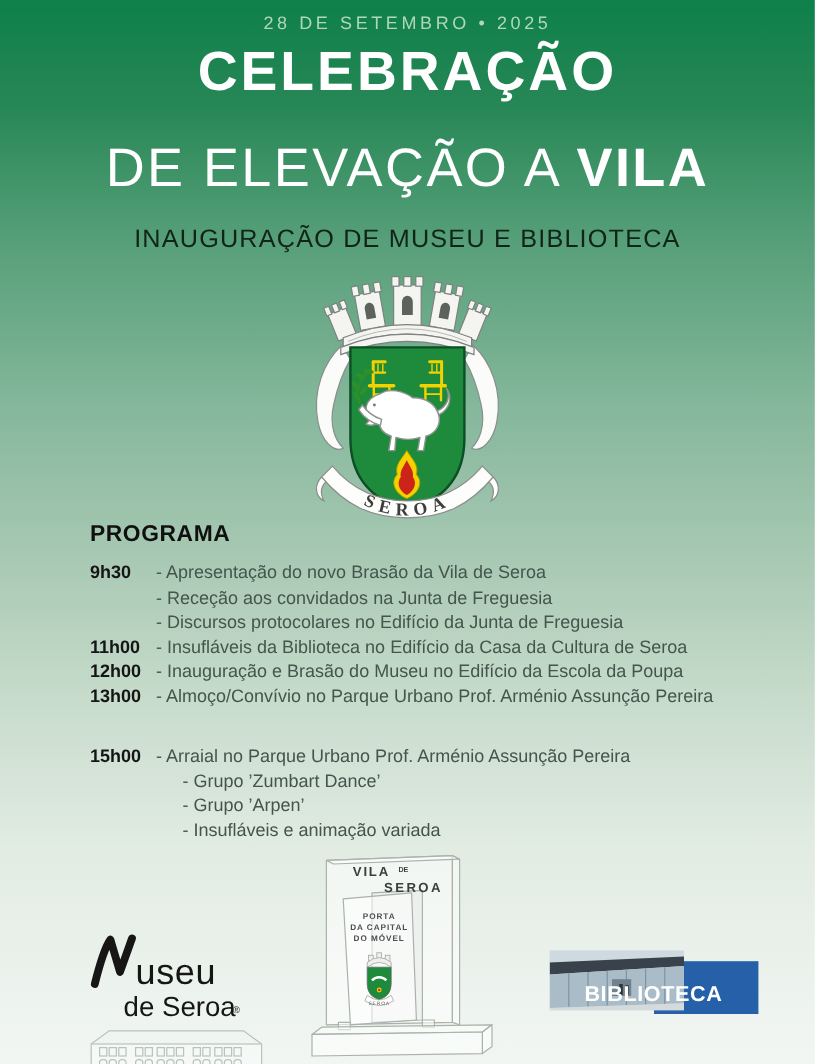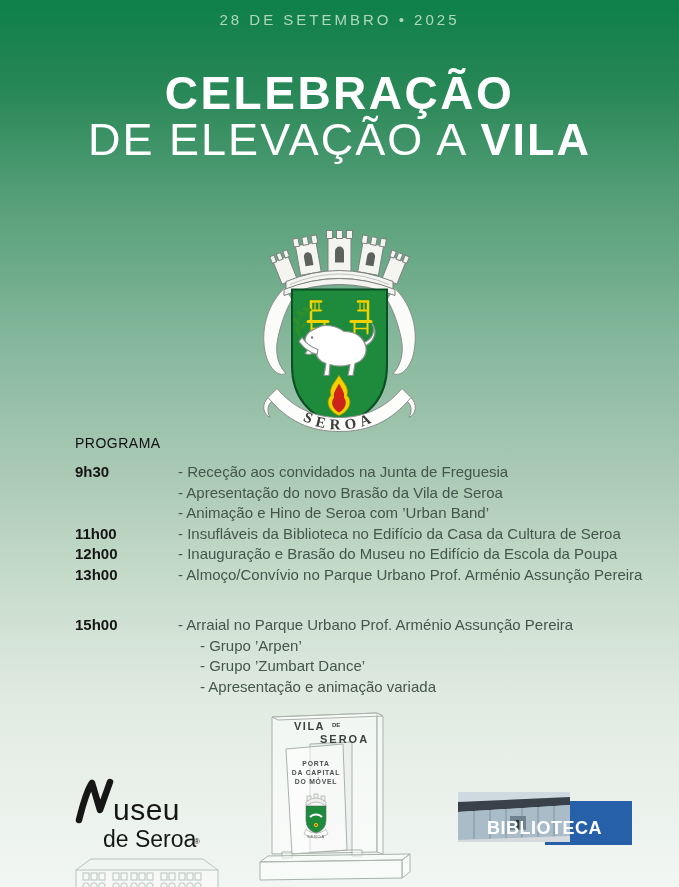--- a/index.html
+++ b/index.html
@@ -7,31 +7,31 @@
 
   .poster {
     position:relative; width:679px; height:887px; overflow:hidden;
     background: linear-gradient(180deg,
       var(--bg-top, #0E8049) 0%, #278756 10%, #549E77 22%, #84B79B 38%,
       #A7C8B2 52%, #C8DCCC 66%, #E2ECE3 80%, var(--bg-bottom, #F2F6F3) 100%);
   }
   .center-text { position:absolute; left:0; width:100%; text-align:center; }
 
   .date-line { top:11px; font-size:15px; font-weight:500; letter-spacing:3px; color:var(--date-text,#AFD7BE); }
-  .title-1  { top:68px;  font-size:46px; font-weight:800; letter-spacing:2.5px; color:var(--title-text,#fff); line-height:1.1; }
+  .title-1  { top:34px;  font-size:46px; font-weight:800; letter-spacing:2.5px; color:var(--title-text,#fff); line-height:1.1; }
   .title-2  { top:115px; font-size:45px; font-weight:300; letter-spacing:2px; color:var(--title-text,#fff); line-height:1.1; }
   .title-2 .bold { font-weight:800; }
   .subtitle { top:188px; font-size:21px; font-weight:500; letter-spacing:1px; color:var(--subtitle-text,#10241A); }
 
   .crest { position:absolute; left:252px; top:225px; width:175px; height:221px; }
   .crest svg { width:100%; height:100%; display:block; }
 
   .program { position:absolute; left:75px; top:435px; width:575px; }
-  .program h2 { font-size:14px; font-weight:400; letter-spacing:0.5px; color:#101010; margin:0 0 11px 0; }
-  .prog-row { display:flex; align-items:flex-start;gap:48px; }
+  .program h2 { font-size:19px; font-weight:700; letter-spacing:0.5px; color:#101010; margin:0 0 11px 0; }
+  .prog-row { display:flex; align-items:flex-start; }
   .prog-time { flex:0 0 55px; font-size:15px; font-weight:700; line-height:20.5px; color:var(--program-time,#151515); }
   .prog-lines { flex:1; font-size:15px; line-height:20.5px; color:var(--program-text,#44554B); }
   .prog-row.gap-before { margin-top:30px; }
   .prog-line.indent { margin-left:22px; }
 
   .museum-logo { position:absolute; left:73px; top:776px; width:150px; height:122px; }
   .museum-logo svg { width:100%; height:100%; display:block; }
 
   .monument { position:absolute; left:252px; top:702px; width:175px; height:185px; }
   .monument svg { width:100%; height:100%; display:block; }
@@ -46,20 +46,21 @@
 </head>
 <body>
 
 <div class="poster">
 
   <div class="center-text date-line">28 DE SETEMBRO • 2025</div>
 
   <div class="center-text title-1">CELEBRAÇÃO</div>
   <div class="center-text title-2"><span>DE ELEVAÇÃO A </span><span class="bold">VILA</span></div>
 
+  <div class="center-text subtitle">INAUGURAÇÃO DE MUSEU E BIBLIOTECA</div>
 
   <div class="crest">
     <svg viewBox="0 0 175 220">
 
       <g fill="#fbfbf9" stroke="#8a8f8c" stroke-width="1">
         <path d="M33,62 C18,76 8,100 13,126 C16,142 26,152 34,148 C28,142 22,130 26,112 C29,98 34,84 40,74 Z"></path>
         <path d="M142,62 C157,76 167,100 162,126 C159,142 149,152 141,148 C147,142 153,130 149,112 C146,98 141,84 135,74 Z"></path>
       </g>
 
       <g fill="#f4f4f1" stroke="#7c817e" stroke-width="1">
@@ -162,23 +163,23 @@
       </g>
     </svg>
   </div>
 
   <div class="program">
     <h2>PROGRAMA</h2>
 
     <div class="prog-row">
       <span class="prog-time">9h30</span>
       <div class="prog-lines">
+        <div class="prog-line">- Apresentação do novo Brasão da Vila de Seroa</div>
         <div class="prog-line">- Receção aos convidados na Junta de Freguesia</div>
-        <div class="prog-line">- Apresentação do novo Brasão da Vila de Seroa</div>
-        <div class="prog-line">- Animação e Hino de Seroa com ’Urban Band’</div>
+        <div class="prog-line">- Discursos protocolares no Edifício da Junta de Freguesia</div>
       </div>
     </div>
 
     <div class="prog-row">
       <span class="prog-time">11h00</span>
       <div class="prog-lines">
         <div class="prog-line">- Insufláveis da Biblioteca no Edifício da Casa da Cultura de Seroa</div>
       </div>
     </div>
 
@@ -193,23 +194,23 @@
       <span class="prog-time">13h00</span>
       <div class="prog-lines">
         <div class="prog-line">- Almoço/Convívio no Parque Urbano Prof. Arménio Assunção Pereira</div>
       </div>
     </div>
 
     <div class="prog-row gap-before">
       <span class="prog-time">15h00</span>
       <div class="prog-lines">
         <div class="prog-line">- Arraial no Parque Urbano Prof. Arménio Assunção Pereira</div>
+        <div class="prog-line indent">- Grupo ’Zumbart Dance’</div>
         <div class="prog-line indent">- Grupo ’Arpen’</div>
-        <div class="prog-line indent">- Grupo ’Zumbart Dance’</div>
-        <div class="prog-line indent">- Apresentação e animação variada</div>
+        <div class="prog-line indent">- Insufláveis e animação variada</div>
       </div>
     </div>
   </div>
 
   <div class="museum-logo">
     <svg viewBox="0 0 150 122">
       <g>
         <path d="M6,44 C10,28 14,14 19,7 L27,34 L37,6" fill="none" stroke="#161616" stroke-width="6.5" stroke-linecap="round" stroke-linejoin="round"></path>
         <text x="40" y="44" font-size="30" letter-spacing="0.5" fill="#161616">useu</text>
         <text x="30" y="71" font-size="23" fill="#161616">de Seroa</text>

